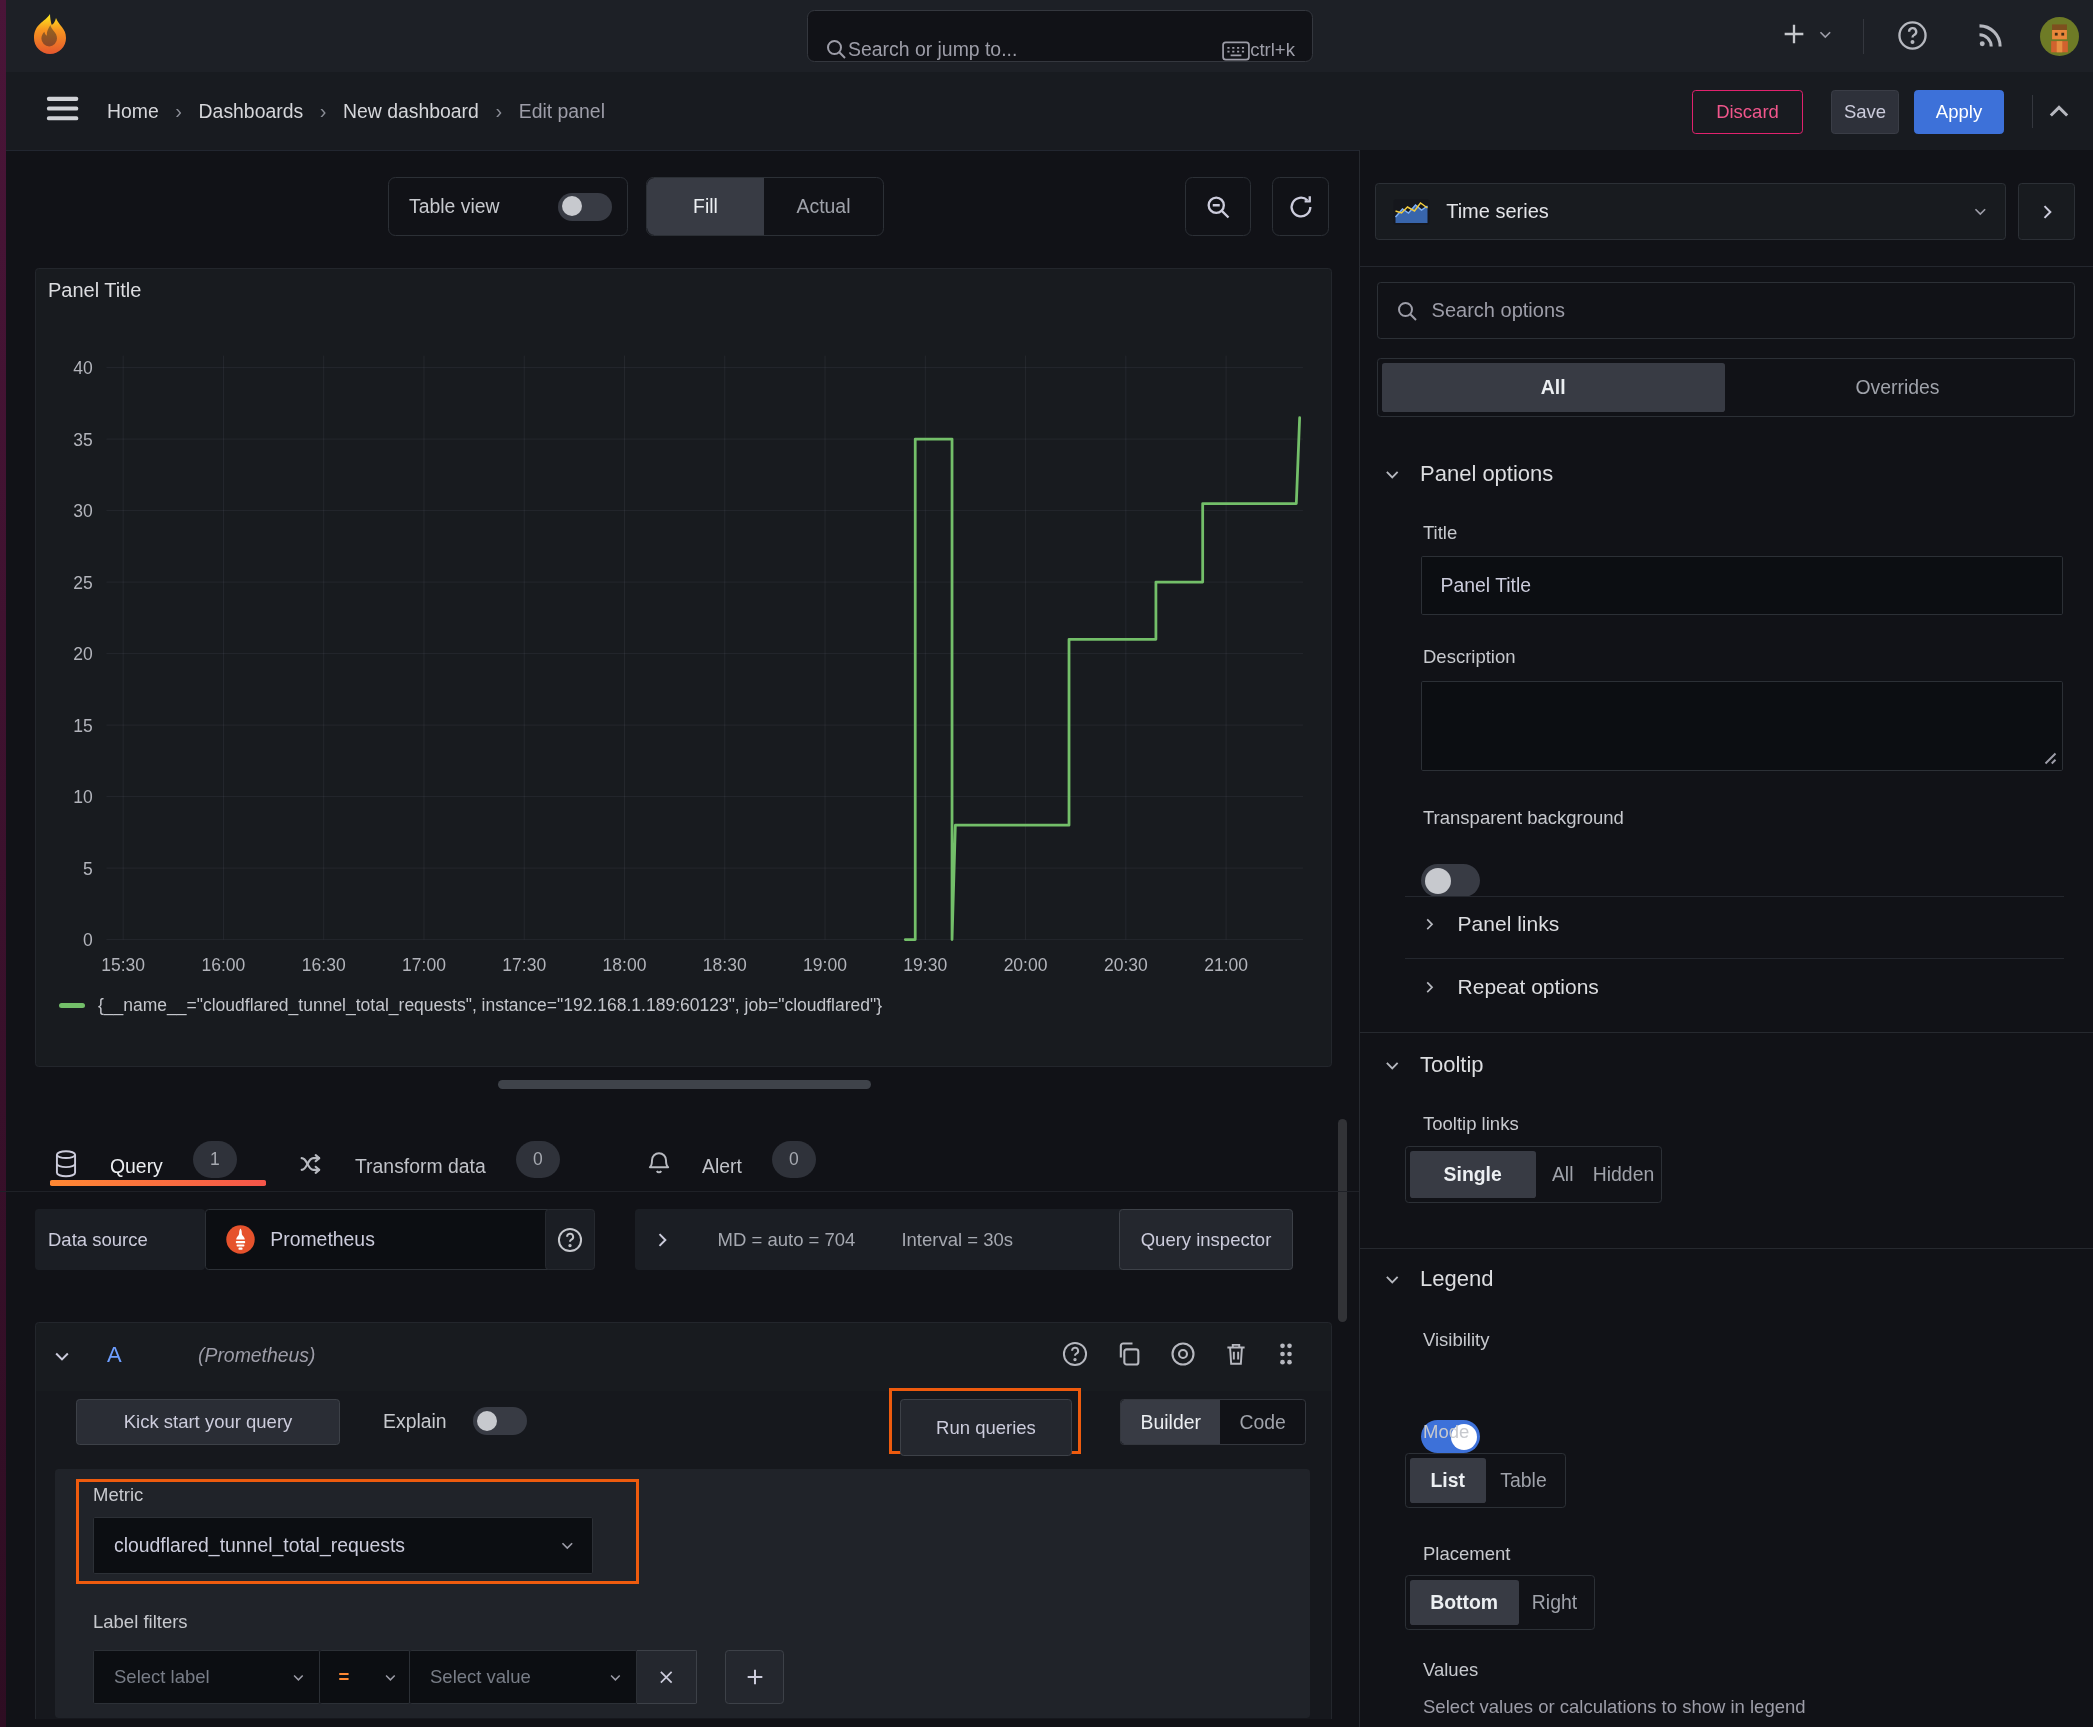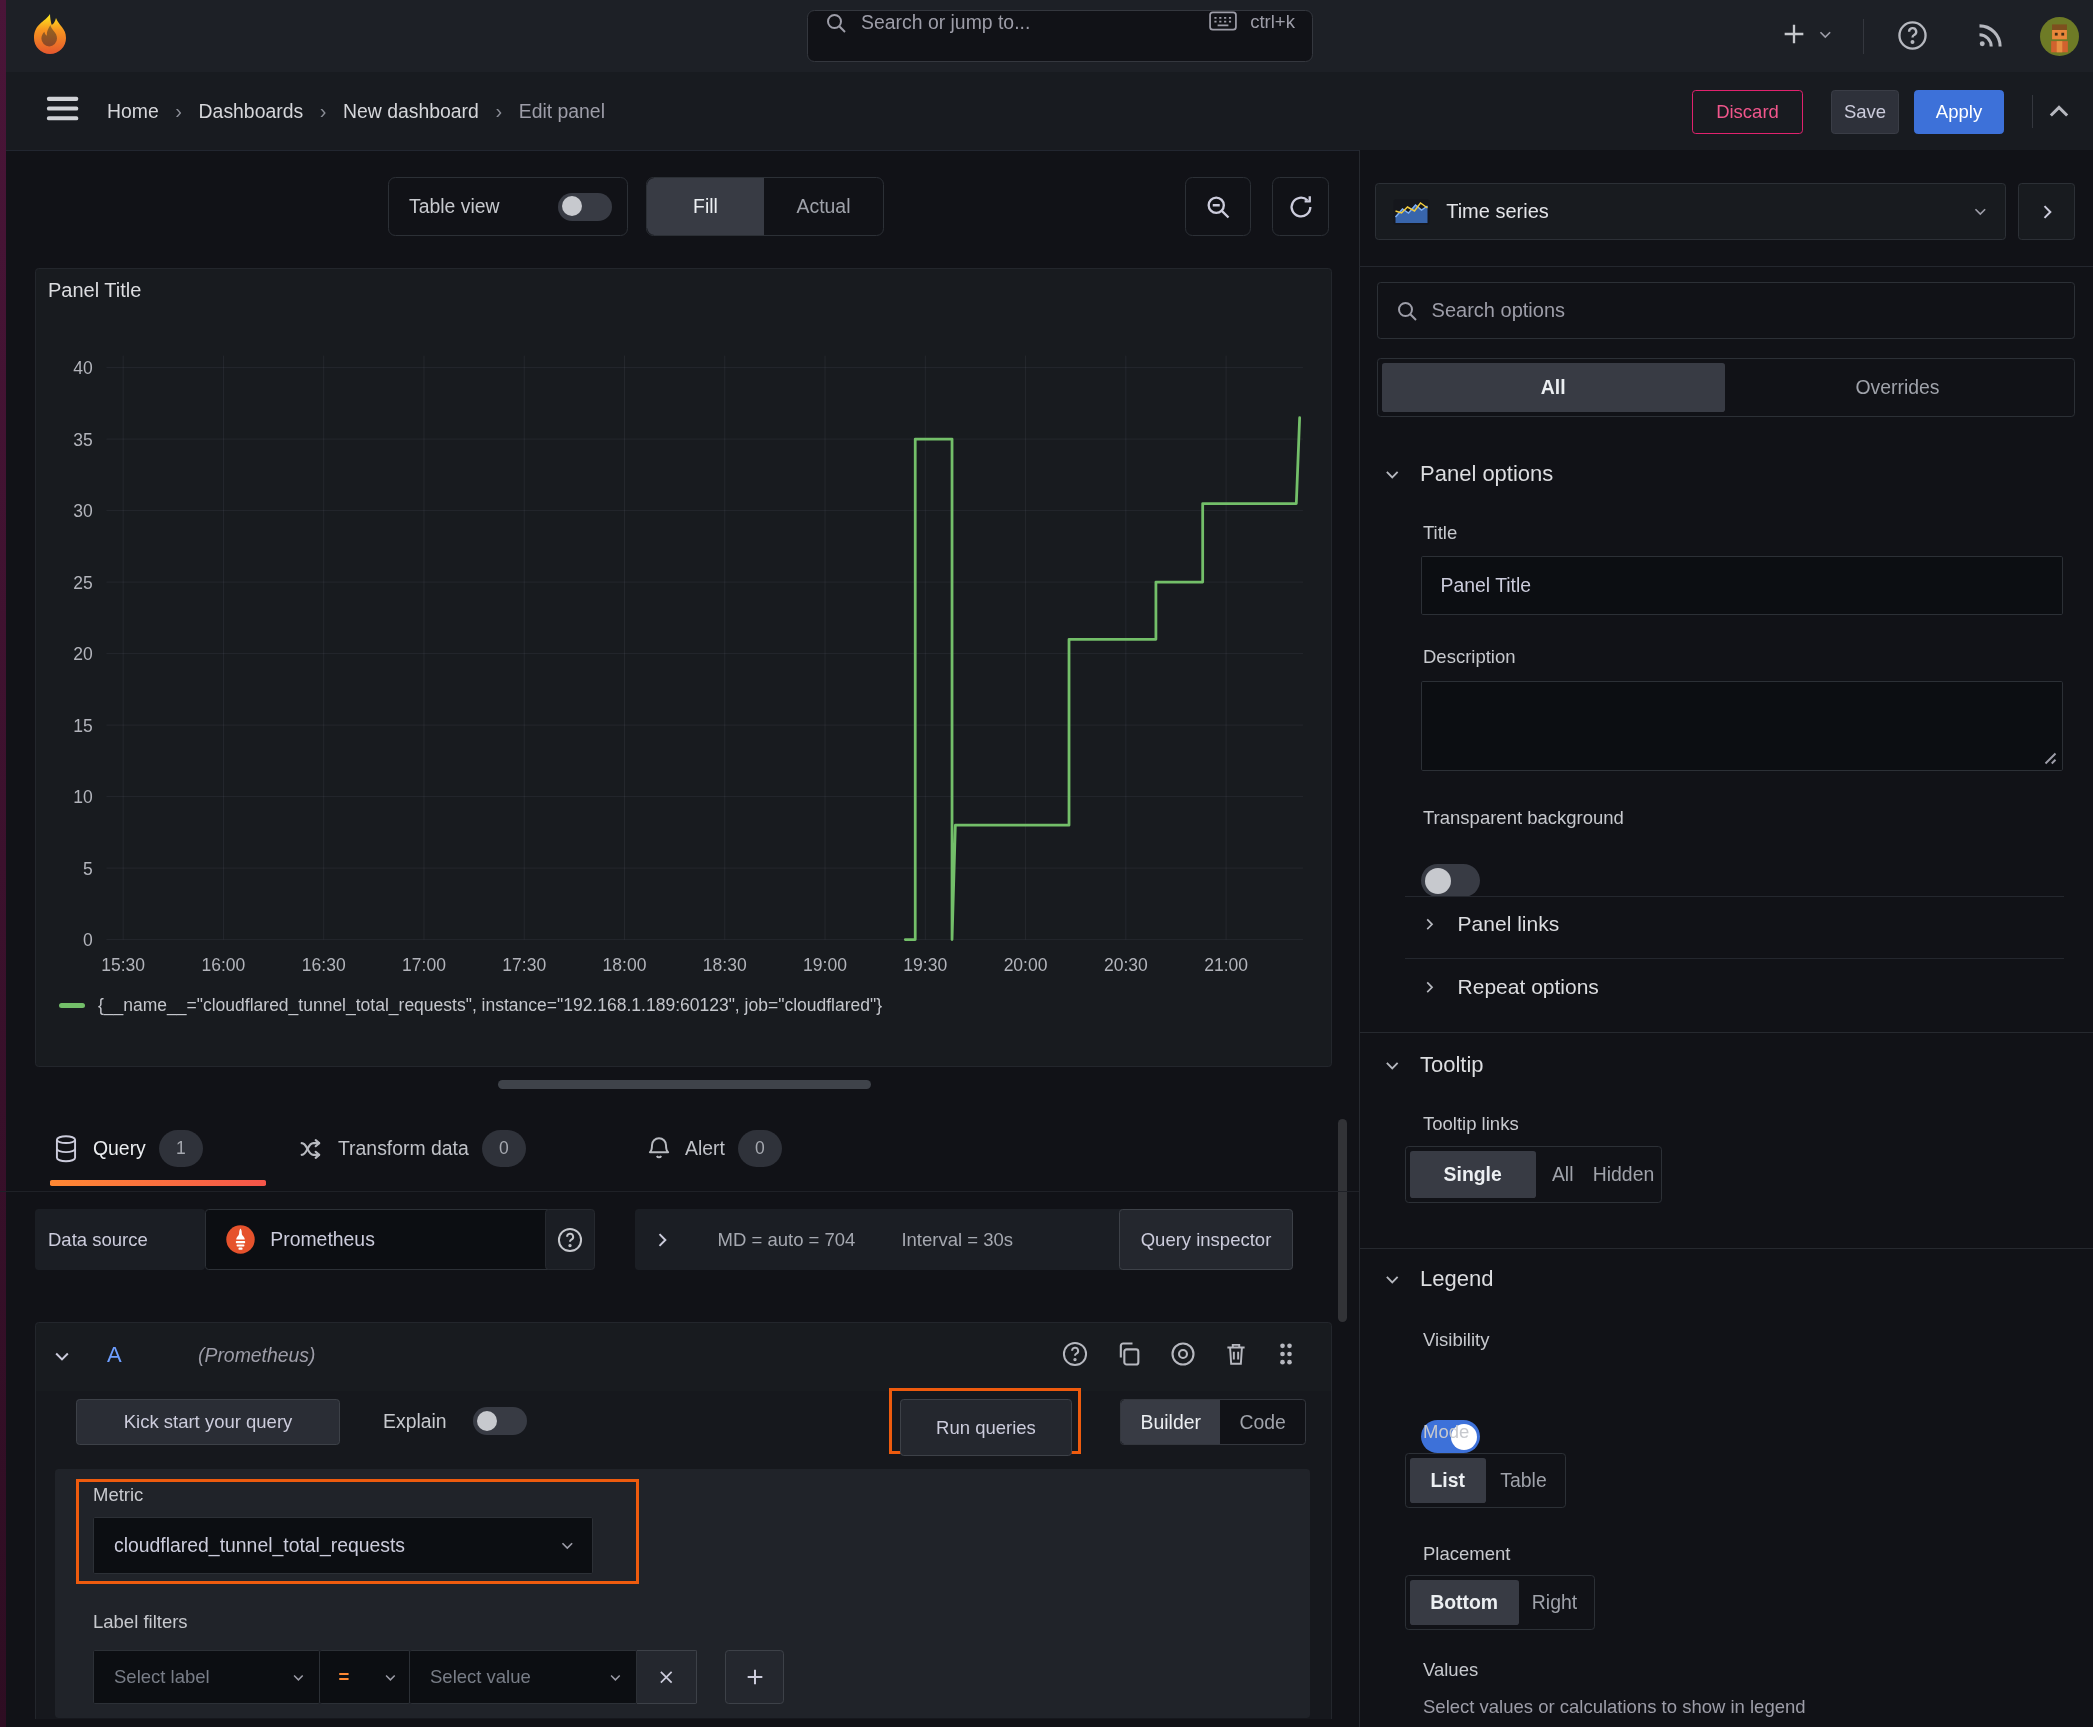--- a/index.html
+++ b/index.html
@@ -2,21 +2,21 @@
 <html style="font-size:14.8px"><head>
 <meta charset="utf-8">
 <style>
   html,body{margin:0;padding:0;background:#111217;font-family:"Liberation Sans",sans-serif;}
   #app{position:relative;width:2093px;height:1728px;overflow:hidden;background:#111217;color:#ccccdc;}
   .abs{position:absolute;}
   .flex{display:flex;align-items:center;}
   svg{display:block;}
   
   .topbar{left:5.5px;top:0;width:2088px;height:72px;background:#1d2026;border-bottom:0.9px solid #26292f;}
-  .searchbox{left:801px;top:10px;width:506px;height:52px;background:#111217;border:0.9px solid #34373e;border-radius:7.4px;display:flex;align-items:flex-start;padding:0 16.6px;box-sizing:border-box;gap:13px;}
+  .searchbox{left:801px;top:10px;width:506px;height:52px;background:#111217;border:0.9px solid #34373e;border-radius:7.4px;display:flex;align-items:flex-end;padding:0 16.6px;box-sizing:border-box;}
   .searchbox .ph{color:#9d9da8;font-size:19.4px;flex:1;}
   .shortcut{color:#9d9da8;font-size:18.5px;}
   
   .crumbbar{left:5.5px;top:72px;width:2088px;height:78px;background:#181b20;border-bottom:0.9px solid #222630;}
   .crumbs{left:107px;top:72px;height:78px;display:flex;align-items:center;gap:16.6px;font-size:19.4px;}
   .crumb{color:#d5d6da;}
   .crumb.current{color:#9d9da8;}
   .crumb-sep{color:#8a8d96;font-size:20px;}
   .crumb-sep::before{content:"›";}
   .btn{display:flex;align-items:center;justify-content:center;font-size:18.5px;color:#ccccdc;background:#2e313a;border:0.9px solid #3a3d46;border-radius:3.7px;box-sizing:border-box;}
@@ -30,21 +30,21 @@
   
   .panel{left:35px;top:268px;width:1297px;height:799px;background:#181b1f;border:0.9px solid #23262c;border-radius:3.7px;box-sizing:border-box;}
   .panel-title{left:48px;top:279px;font-size:20px;color:#dcdde0;}
   svg text{font-family:"Liberation Sans",sans-serif;}
   .legend-row{left:59px;top:995px;display:flex;align-items:center;gap:13px;}
   .legend-dash{width:26px;height:5.5px;border-radius:2.8px;background:#73bf69;}
   .legend-text{font-size:17.5px;color:#c4c6cc;}
   .drag-handle{left:498px;top:1080px;width:373px;height:9.2px;border-radius:4.6px;background:#3f434a;}
   .scroll-thumb{background:rgba(255,255,255,0.14);border-radius:4.6px;}
   
-  .tab{position:absolute;top:1119px;height:59px;display:flex;align-items:center;gap:13px;font-size:19.4px;color:#c0c2c8;}
+  .tab{position:absolute;top:1119px;height:59px;display:flex;align-items:flex-end;gap:30px;font-size:19.4px;color:#c0c2c8;}
   .tab .icon{color:#b8bac0;}
   .tab.active{color:#eceef1;}
   .badge{min-width:44px;height:37px;border-radius:18.5px;background:#2f323a;color:#a6a9b0;display:flex;align-items:center;justify-content:center;font-size:17.5px;padding:0 5.5px;box-sizing:border-box;}
   .tab-underline{left:50px;top:1180px;width:216px;height:5.5px;border-radius:1.8px;background:linear-gradient(90deg,#ff8833 0%,#f5554a 100%);}
   .tabs-border{left:0;top:1191px;width:1359px;height:0.9px;background:#1f2127;}
   
   .label-box{background:#1b1e24;border-radius:3.7px;display:flex;align-items:center;font-size:18.5px;color:#ccccdc;box-sizing:border-box;}
   .select{background:#0c0e12;border:0.9px solid #2c3036;border-radius:1.8px;display:flex;align-items:center;font-size:18.5px;color:#ccccdc;box-sizing:border-box;}
   .select .placeholder{color:#787d87;}
   

